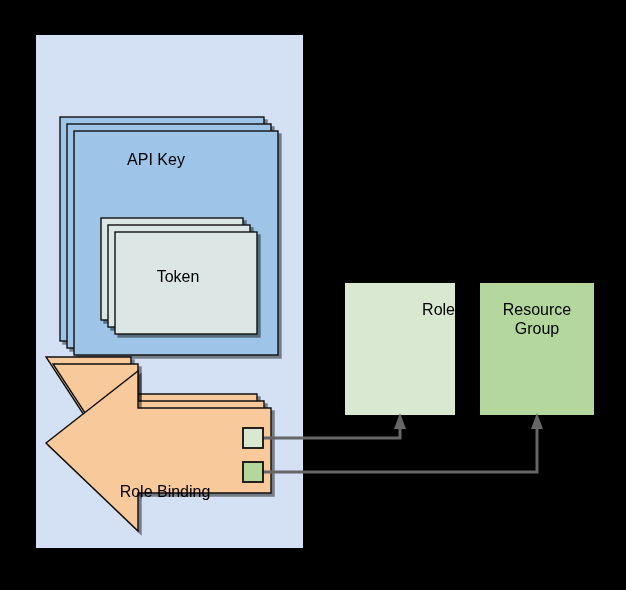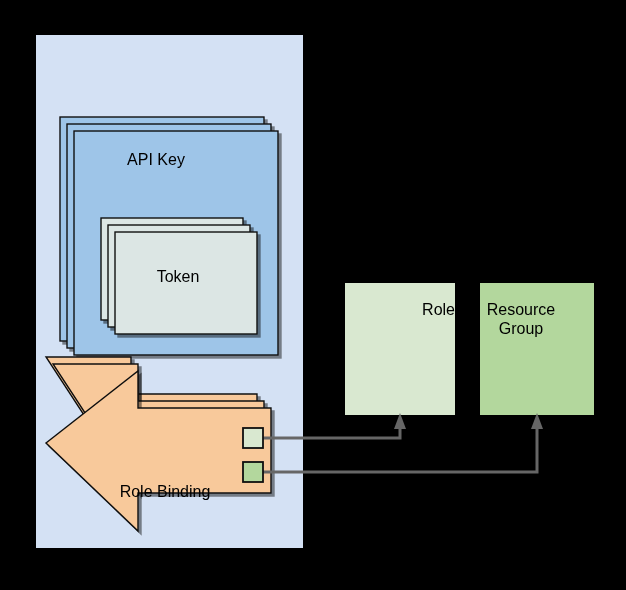--- a/index.html
+++ b/index.html
@@ -58,21 +58,21 @@
     text-align: center;
     margin-top: 32px;
   }
   #label-role {
     left: 345px;
     top: 300px;
     width: 110px;
     text-align: right;
   }
   #label-resource-group {
-    left: 464px;
+    left: 480px;
     top: 300px;
     width: 114px;
   }
 </style>
 </head>
 <body>
 
 <div id="canvas">
 
   <svg id="diagram-svg" viewBox="0 0 626 590" xmlns="http://www.w3.org/2000/svg">

